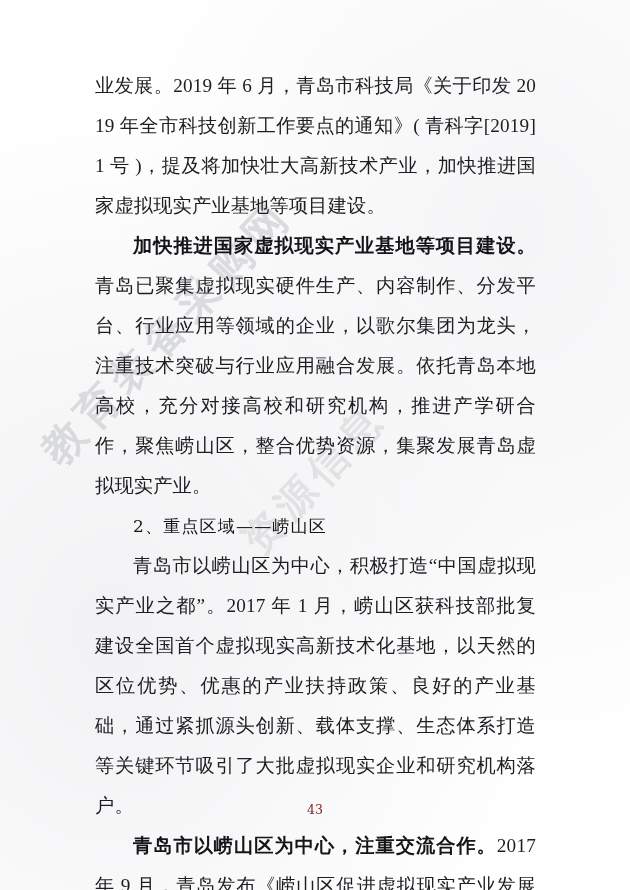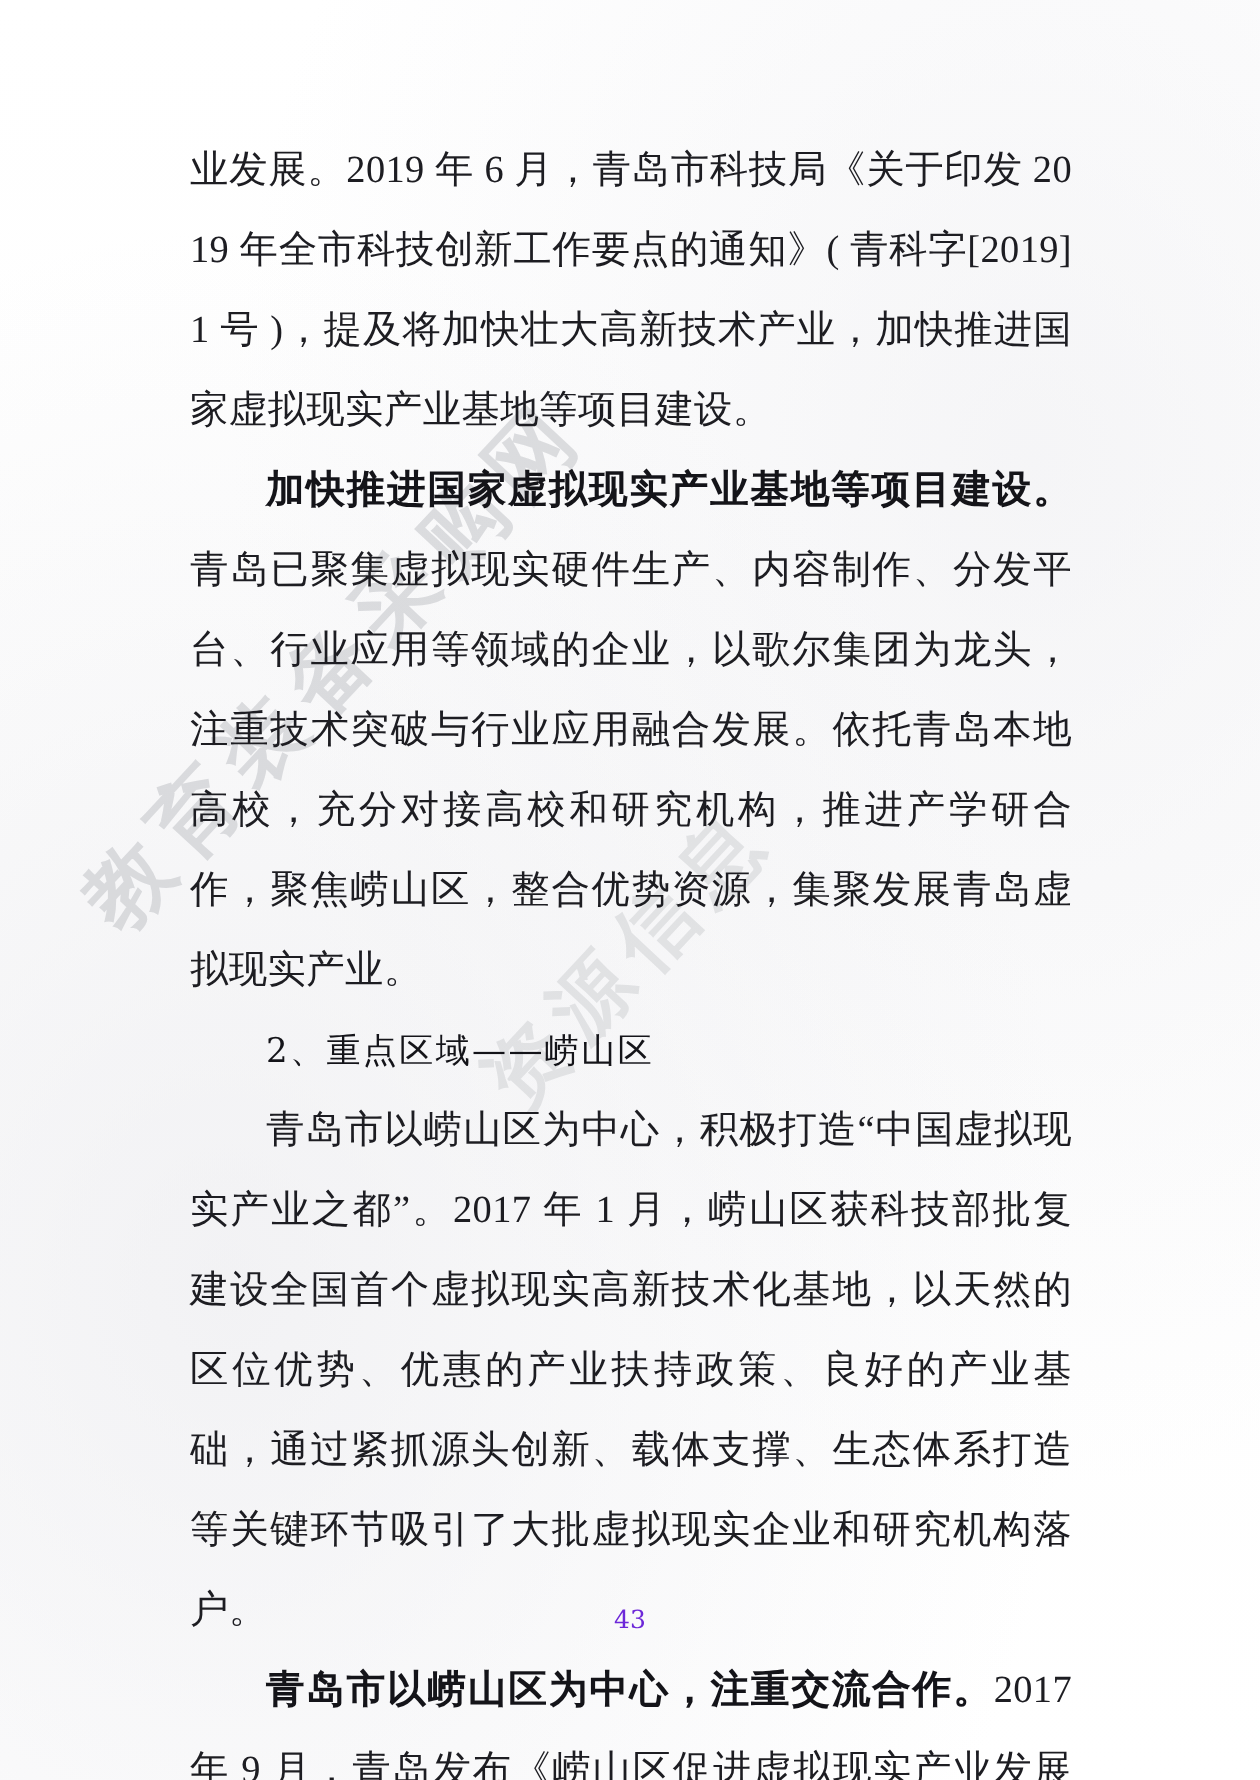--- a/index.html
+++ b/index.html
@@ -90,21 +90,21 @@
     letter-spacing: 1.2px;
   }
 
   #page-number {
     position: absolute;
     left: 0;
     right: 0;
     top: 802px;
     text-align: center;
     font-size: 12.5px;
-    color: #6d28d9;
+    color: #7f1d1d;
     font-family: "DejaVu Serif", "Liberation Serif", serif;
   }
 </style>
 </head>
 <body>
 
 <div id="page">
 
   <div id="paper-tint"></div>
 

